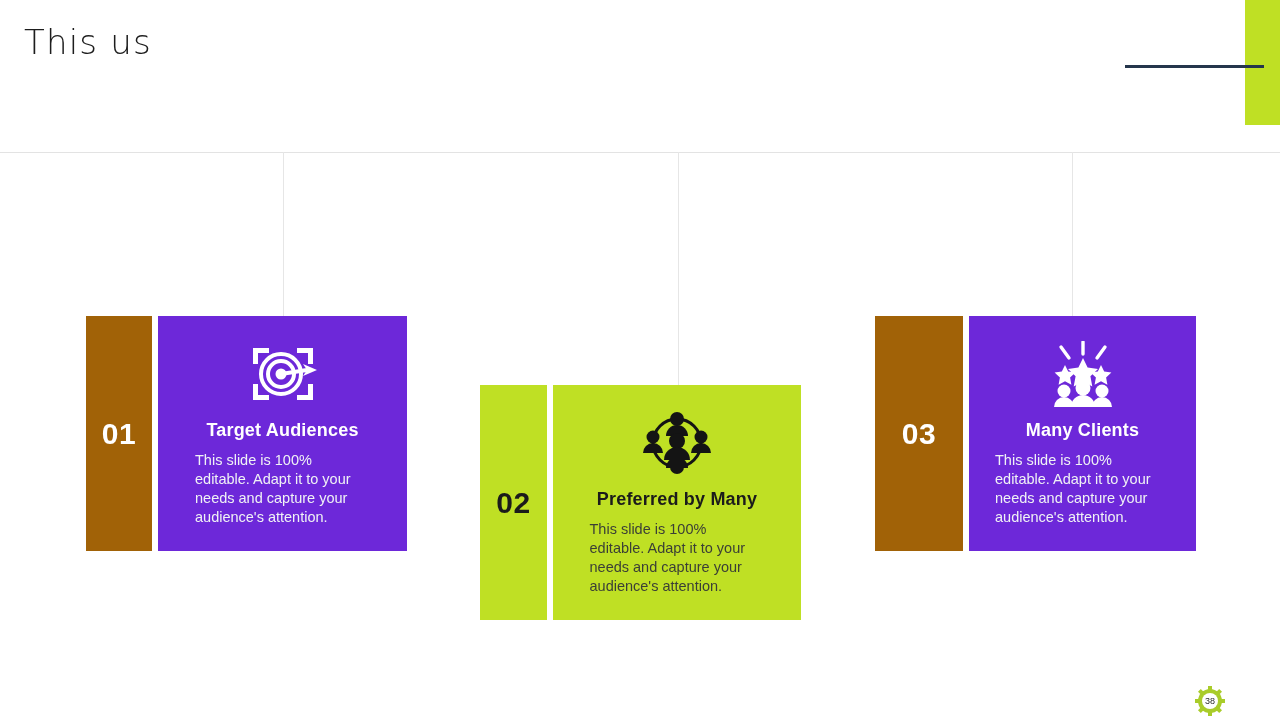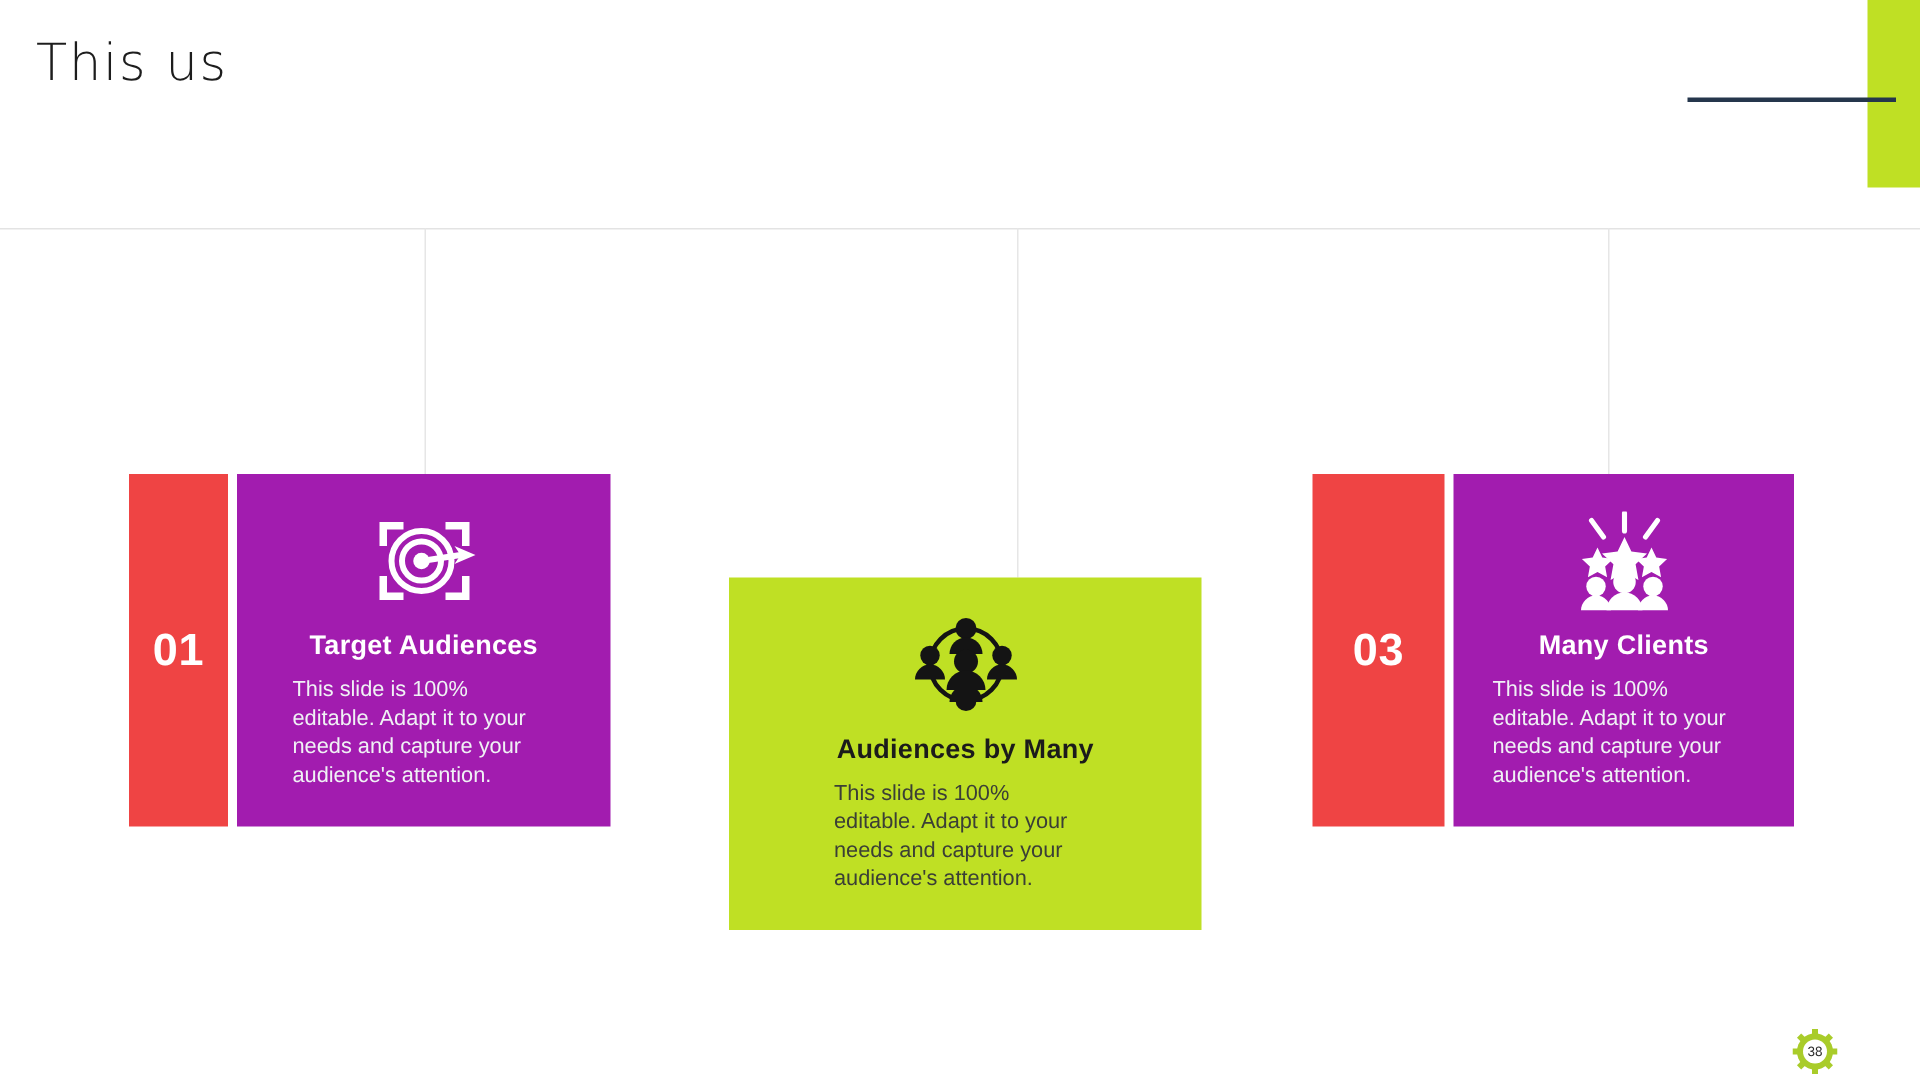--- a/index.html
+++ b/index.html
@@ -107,22 +107,22 @@
     white-space: nowrap;
   }
   .card-text {
     font-size: 14.5px;
     line-height: 19px;
     text-align: left;
     max-width: 175px;
   }
 
   
-  .card.dark .card-num { background: #ef4444; color: #ffffff; }
-  .card.dark .card-body { background: #a21caf; }
+  .card.dark .card-num { background: #a16207; color: #ffffff; }
+  .card.dark .card-body { background: #6d28d9; }
   .card.dark .card-heading { color: #ffffff; }
   .card.dark .card-text { color: #f0f2f5; }
 
   
   .card.green .card-num { background: #bfe024; color: #1b1b1b; }
   .card.green .card-body { background: #bfe024; }
   .card.green .card-heading { color: #1b1b1b; }
   .card.green .card-text { color: #3b3f36; }
 
   
@@ -186,40 +186,41 @@
           <path d="M34 30 L60 26" stroke="#ffffff" stroke-width="4" stroke-linecap="round"></path>
           <path d="M56 20 L70 26 L56 32 L60 26 Z" fill="#ffffff"></path>
         </svg>
       </div>
       <div class="card-heading">Target Audiences</div>
       <div class="card-text">This slide is 100% editable. Adapt it to your needs and capture your audience's attention.</div>
     </div>
   </div>
 
   <div class="card green c2">
+    <div class="card-num">02</div>
     <div class="card-gap"></div>
     <div class="card-body">
       <div class="card-icon">
         <svg width="74" height="66" viewBox="0 0 74 66" aria-hidden="true">
           <circle cx="37" cy="33" r="24" fill="none" stroke="#141414" stroke-width="3"></circle>
           <g fill="#141414">
             <circle cx="37" cy="9" r="7"></circle>
             <path d="M26 26 a11 11 0 0 1 22 0 z"></path>
             <circle cx="37" cy="57" r="7"></circle>
             <path d="M26 66 a11 11 0 0 1 22 0 z" transform="translate(0,-8)"></path>
             <circle cx="13" cy="27" r="6.5"></circle>
             <path d="M3 43 a10 10 0 0 1 20 0 z"></path>
             <circle cx="61" cy="27" r="6.5"></circle>
             <path d="M51 43 a10 10 0 0 1 20 0 z"></path>
             <circle cx="37" cy="31" r="8"></circle>
             <path d="M24 50 a13 13 0 0 1 26 0 z"></path>
           </g>
         </svg>
       </div>
-      <div class="card-heading">Audiences by Many</div>
+      <div class="card-heading">Preferred by Many</div>
       <div class="card-text">This slide is 100% editable. Adapt it to your needs and capture your audience's attention.</div>
     </div>
   </div>
 
   <div class="card dark c3">
     <div class="card-num">03</div>
     <div class="card-gap"></div>
     <div class="card-body">
       <div class="card-icon">
         <svg width="80" height="66" viewBox="0 0 80 66" aria-hidden="true">

